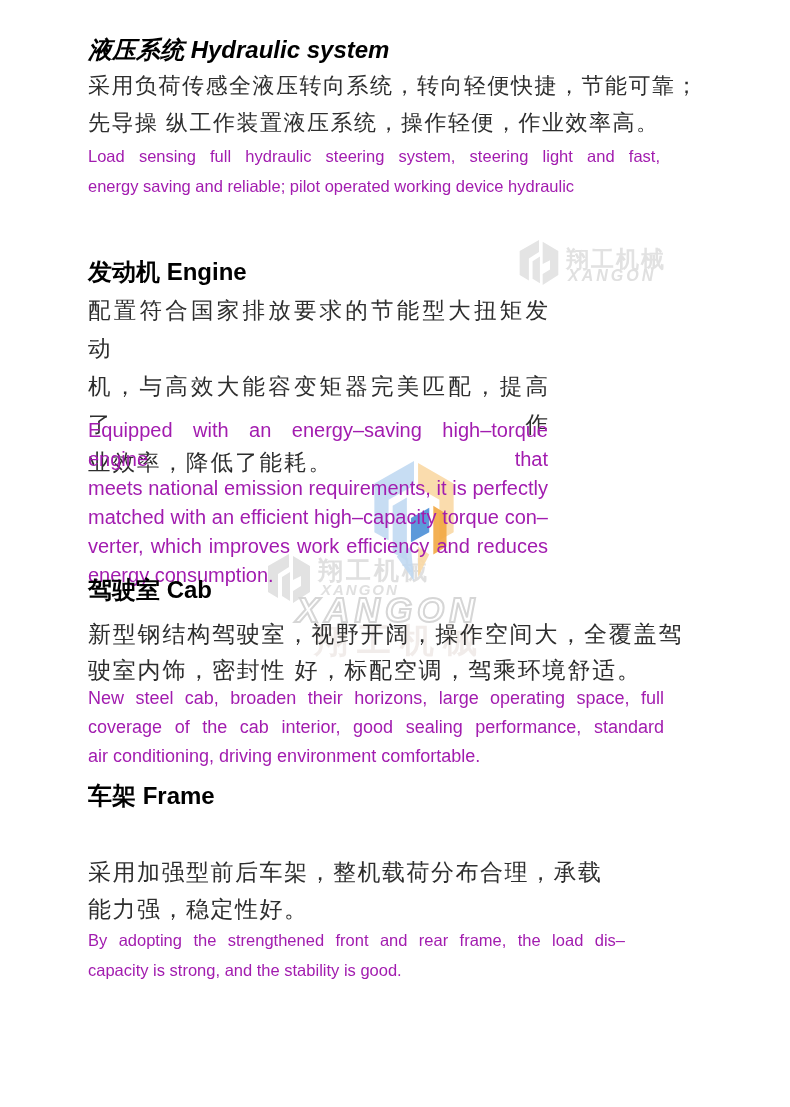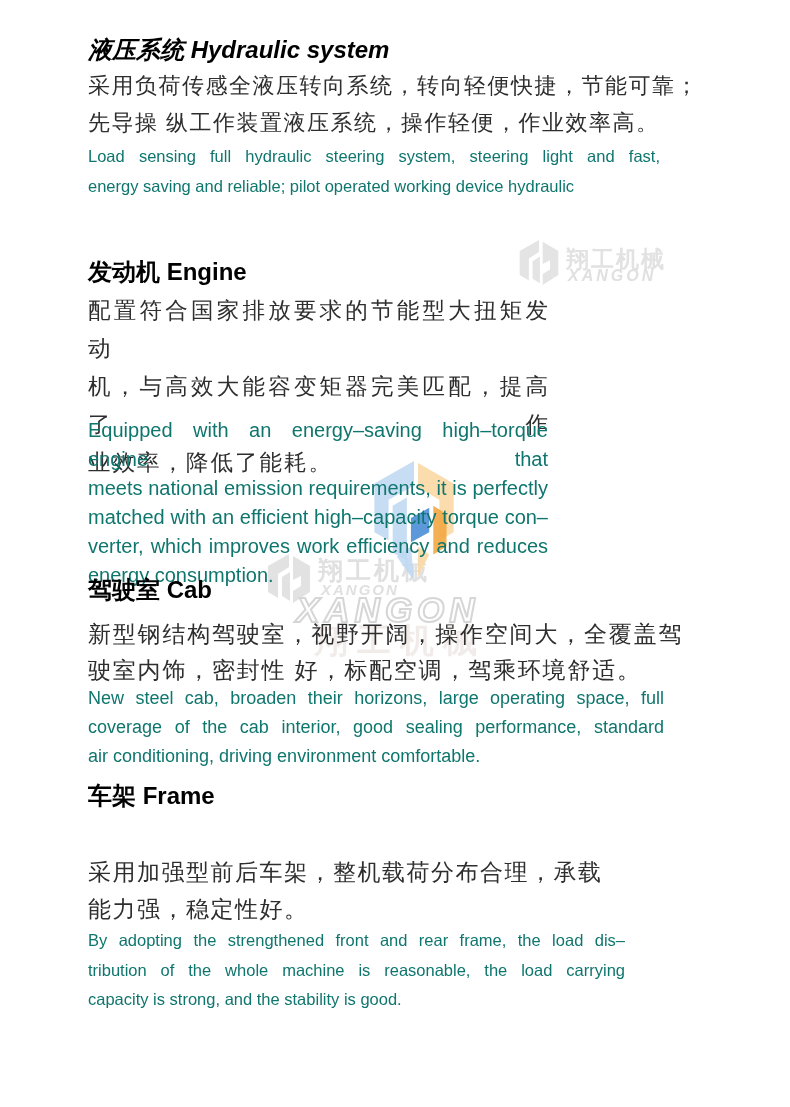--- a/index.html
+++ b/index.html
@@ -8,21 +8,21 @@
     position:relative;
     width:790px; height:1107px;
     background:#ffffff;
     overflow:hidden;
     font-family:"Liberation Sans","DejaVu Sans",sans-serif;
   }
   
   .sec { position:absolute; left:88px; z-index:2; }
   .ln { white-space:pre-wrap; }
   .cn { color:#2e2e2e; font-weight:500; }
-  .en { color:#0f766e; }
+  .en { color:#a21caf; }
   .jl .ln:not(:last-child) { text-align:justify; text-align-last:justify; }
 
   .s0-h { top:34px;font-style:italic; }
   .s0-cn { top:67px; width:642px; font-size:22px; line-height:37px; letter-spacing:1.5px; }
   .s0-en { top:142px; width:572px; font-size:16.5px; line-height:29.5px; }
 
   .s1-h { top:256px; }
   .s1-cn { top:292px; width:462px; font-size:22.5px; line-height:38px; letter-spacing:2px; }
   .s1-en { top:416px; width:460px; font-size:20px; line-height:29px; }
 
@@ -142,18 +142,17 @@
   </section>
 
   <section>
     <h2 class="sec s3-h">车架  Frame</h2>
     <div class="sec cn s3-cn">
       <div class="ln">采用加强型前后车架，整机载荷分布合理，承载</div>
       <div class="ln">能力强，稳定性好。</div>
     </div>
     <div class="sec en jl s3-en">
       <div class="ln">By adopting the strengthened front and rear frame, the load dis–</div>
-      <div class="ln">tribution of the whole machine is reasonable, the load carrying</div>
       <div class="ln">capacity is strong, and the stability is good.</div>
     </div>
   </section>
 
 </div>
 
 </body></html>

